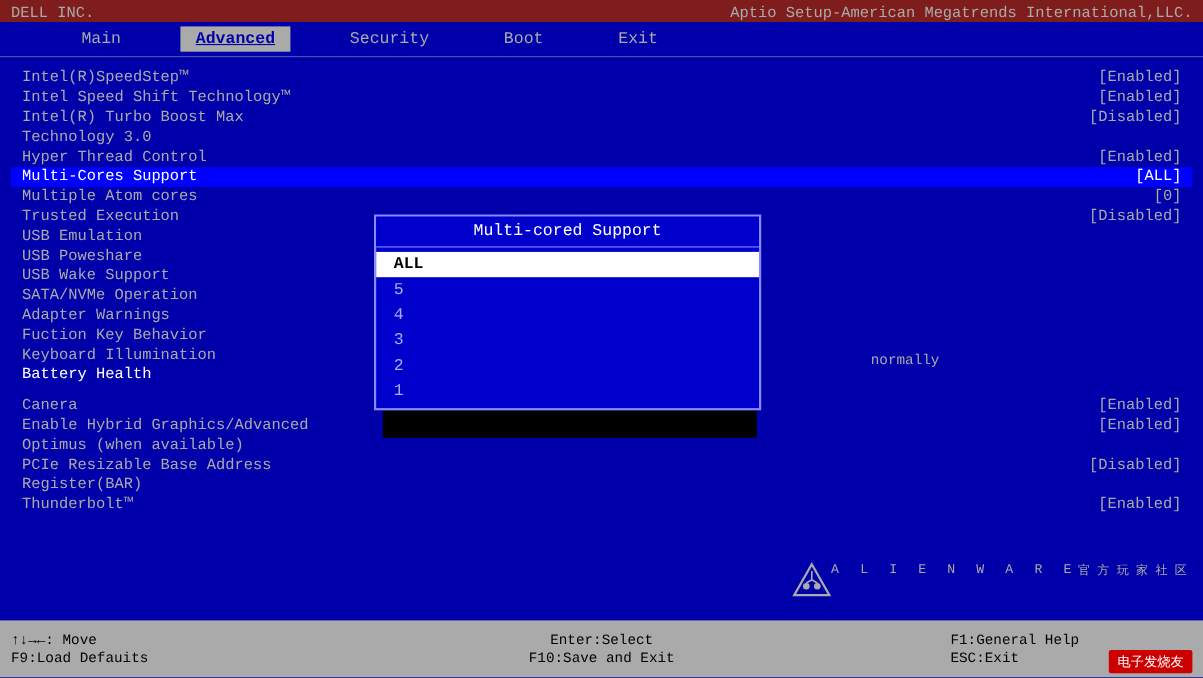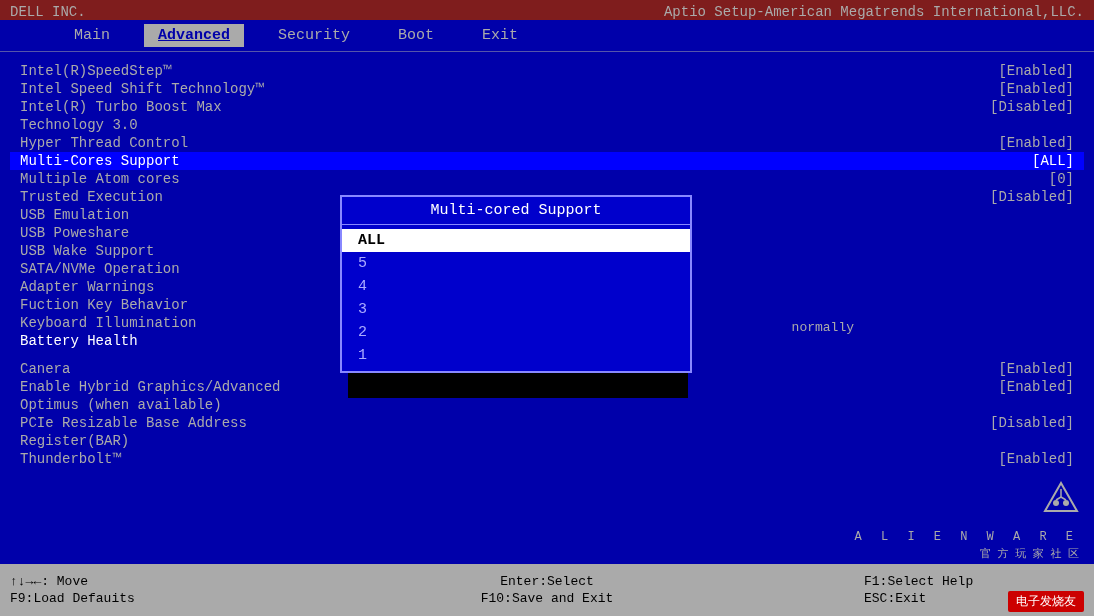--- a/index.html
+++ b/index.html
@@ -22,21 +22,21 @@
       justify-content: space-between;
       align-items: center;
     }
 
     
     #navbar {
       background: #0000aa;
       display: flex;
       align-items: center;
       padding: 4px 0 4px 60px;
-      gap: 20px;
+      gap: 40px;
       border-bottom: 1px solid #5555aa;
     }
     .nav-item {
       color: #aaaaaa;
       padding: 3px 14px;
       cursor: pointer;
       font-size: 15px;
     }
     .nav-item.active {
       background: #aaaaaa;
@@ -135,22 +135,21 @@
 
     
     #alienware-area {
       position: absolute;
       bottom: 55px;
       right: 15px;
       text-align: center;
     }
     #alienware-logo {
       display: flex;
-      flex-direction: column;
-      align-items: flex-end;
+      align-items: flex-start;
       margin-left: 28px;
     }
     #alien-head {
       color: #aaaaaa;
       font-size: 30px;
       margin-bottom: 4px;
     }
     #alienware-text {
       color: #aaaaaa;
       letter-spacing: 6px;
@@ -366,17 +365,17 @@
 <div id="footer">
   <div id="footer-left">
     <span class="footer-text">↑↓→←: Move</span>
     <span class="footer-text">F9:Load Defauits</span>
   </div>
   <div id="footer-center">
     <span class="footer-text">Enter:Select</span>
     <span class="footer-text">F10:Save and Exit</span>
   </div>
   <div id="footer-right">
-    <span class="footer-text">F1:Select Help</span>
+    <span class="footer-text">F1:General Help</span>
     <span class="footer-text">ESC:Exit</span>
   </div>
   <div id="elecfans-badge">电子发烧友</div>
 </div>
 
 </body></html>

